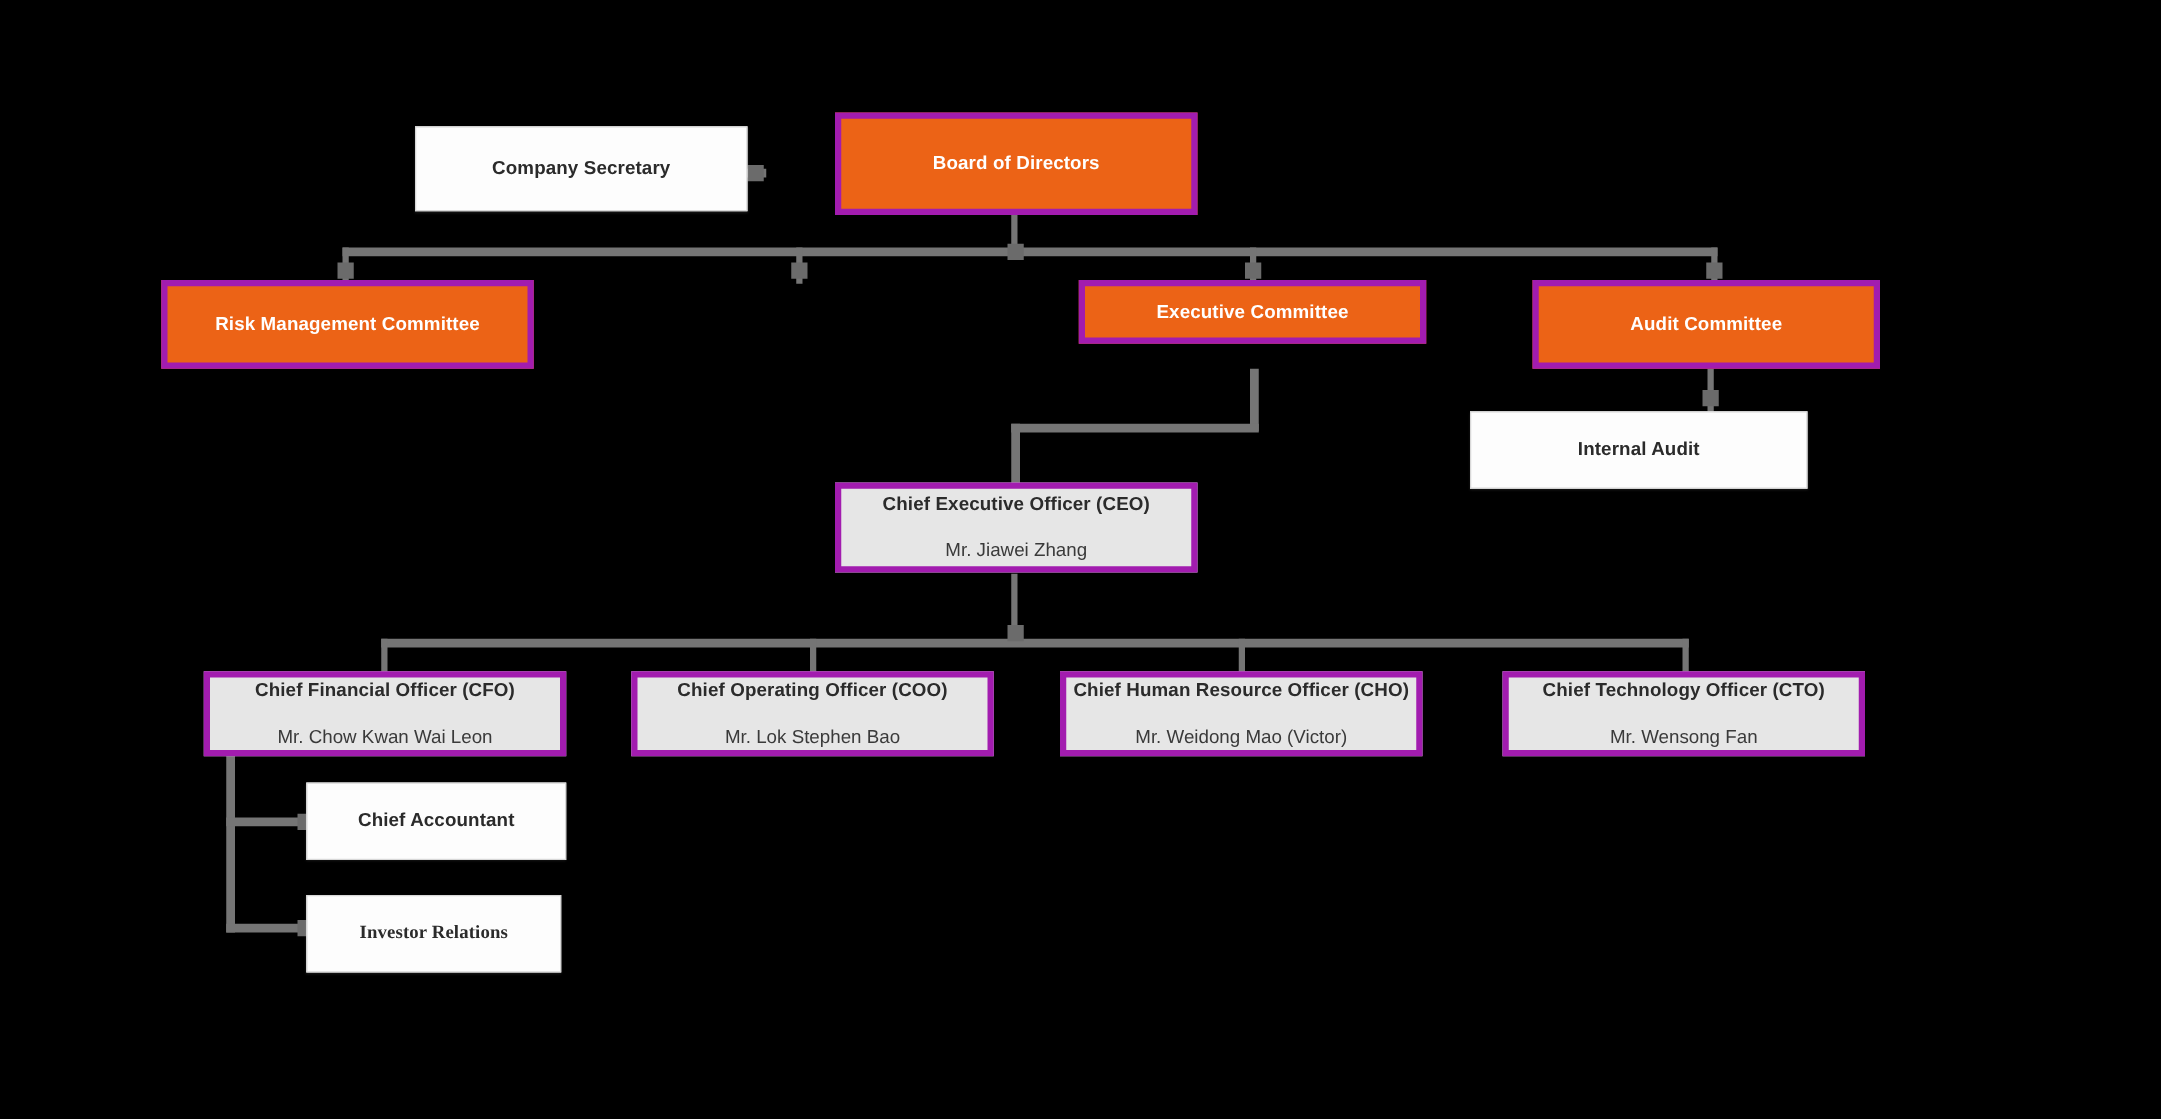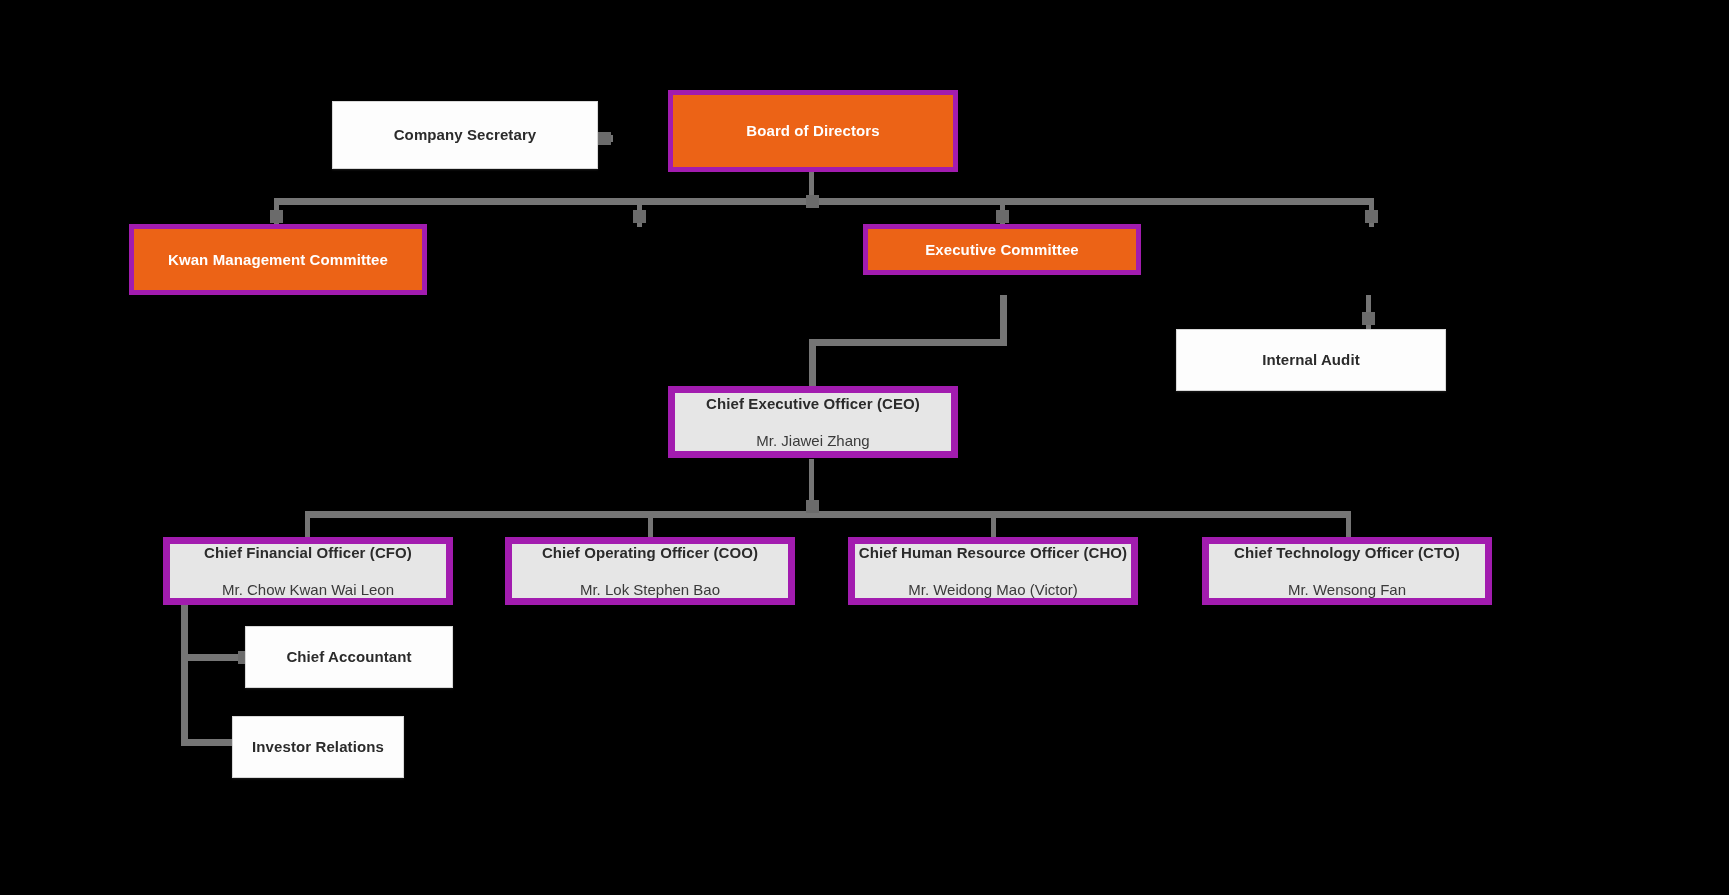--- a/index.html
+++ b/index.html
@@ -61,21 +61,21 @@
   .node.white {
     background: #fdfdfd;
     color: #2b2b2b;
     border: 1px solid #d8d8d8;
     font-size: 15px;
     box-shadow: 0 1px 2px rgba(255,255,255,0.10);
   }
   .node.grey {
     background: #e6e6e6;
     color: #2b2b2b;
-    border: 7px solid #a21caf;
+    border: 5px solid #a21caf;
     font-size: 15px;
   }
   .node.grey .person,
   .node.white .person {
     color: #3a3a3a;
     font-size: 15px;
   }
 
   .caption {
     position: absolute;
@@ -131,28 +131,31 @@
 
   <div class="node white" style="left:332px; top:101px; width:266px; height:68px;">
     <span class="title">Company Secretary</span>
   </div>
 
   <div class="node orange" style="left:668px; top:90px; width:290px; height:82px;">
     <span class="title">Board of Directors</span>
   </div>
 
   <div class="node orange" style="left:129px; top:224px; width:298px; height:71px;">
-    <span class="title">Kwan Management Committee</span>
+    <span class="title">Risk Management Committee</span>
   </div>
 
 
   <div class="node orange" style="left:863px; top:224px; width:278px; height:51px;">
     <span class="title">Executive Committee</span>
   </div>
 
+  <div class="node orange" style="left:1226px; top:224px; width:278px; height:71px;">
+    <span class="title">Audit Committee</span>
+  </div>
 
   <div class="node white" style="left:1176px; top:329px; width:270px; height:62px;">
     <span class="title">Internal Audit</span>
   </div>
 
   <div class="node grey" style="left:668px; top:386px; width:290px; height:72px;">
     <span class="title">Chief Executive Officer (CEO)</span>
     <span class="person">Mr. Jiawei Zhang</span>
   </div>
 
@@ -173,19 +176,19 @@
 
   <div class="node grey" style="left:1202px; top:537px; width:290px; height:68px;">
     <span class="title">Chief Technology Officer (CTO)</span>
     <span class="person">Mr. Wensong Fan</span>
   </div>
 
   <div class="node white" style="left:245px; top:626px; width:208px; height:62px;">
     <span class="title">Chief Accountant</span>
   </div>
 
-  <div class="node white" style="left:232px; top:716px; width:172px; height:62px;">
+  <div class="node white" style="left:245px; top:716px; width:204px; height:62px;font-family:Liberation Serif, serif;">
     <span class="title">Investor Relations</span>
   </div>
 
   <div class="caption" style="left:128px; top:838px;"></div>
 
 </div>
 
 </body></html>

